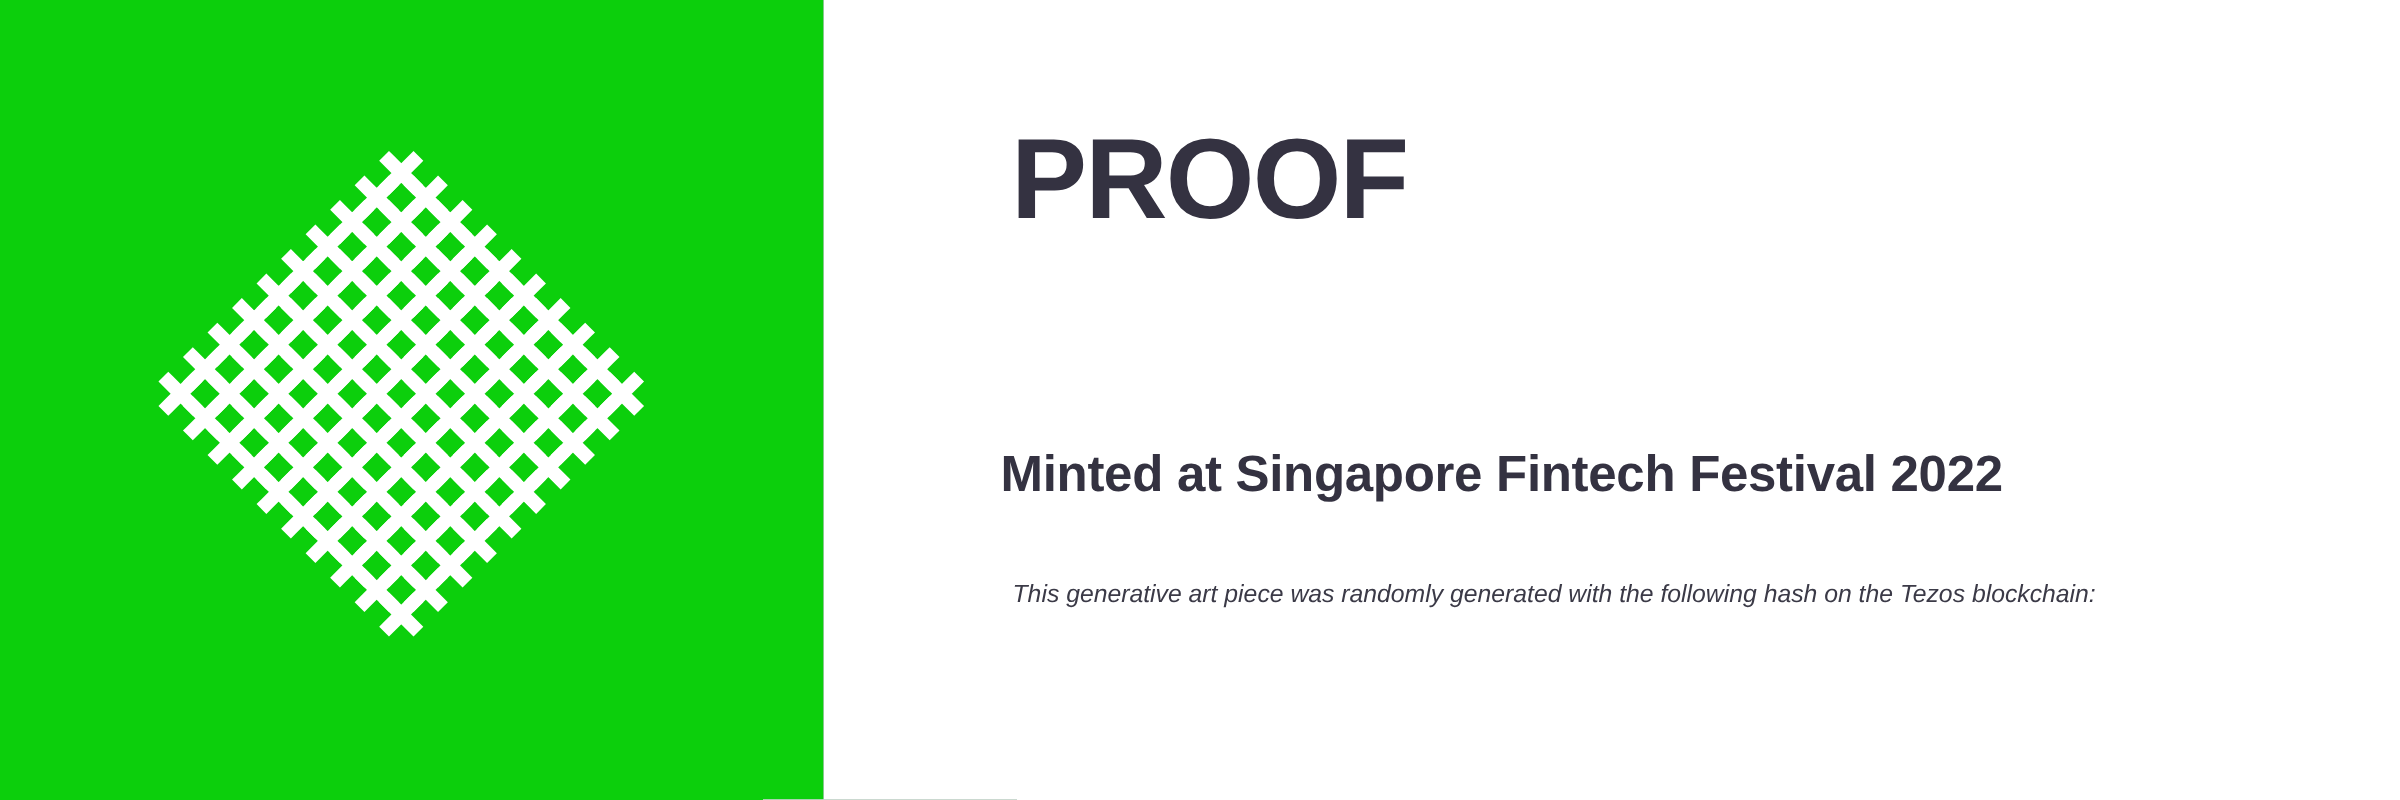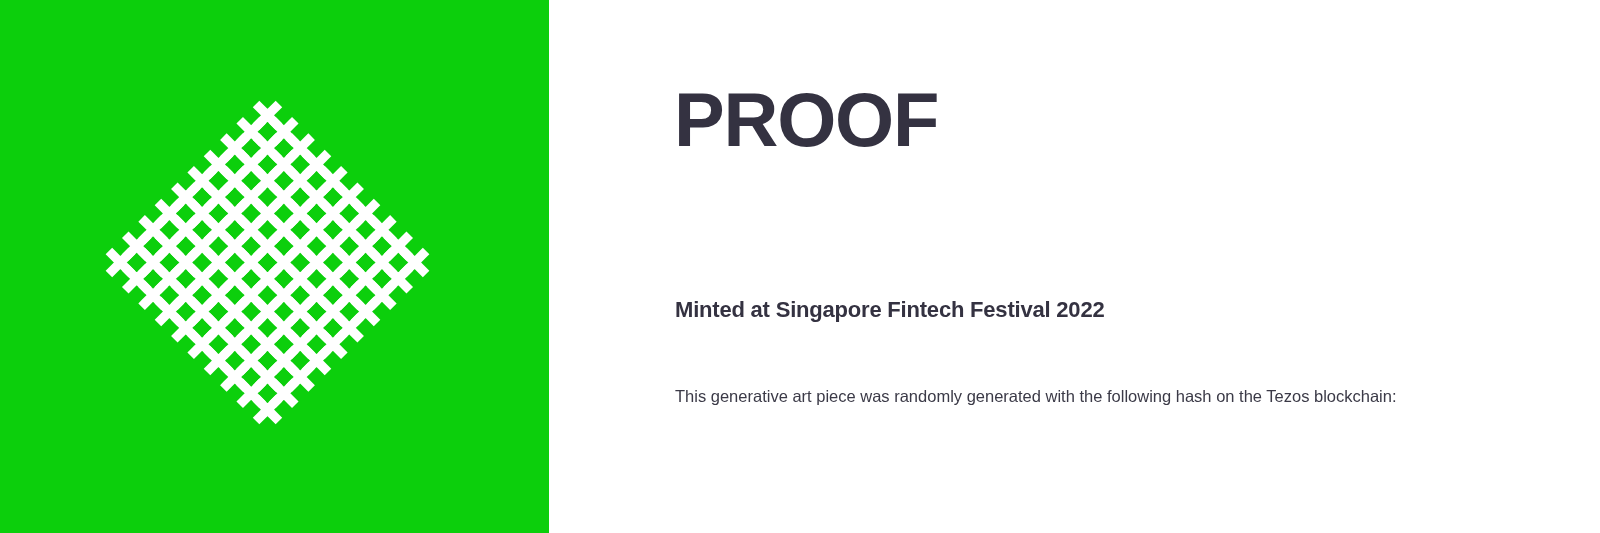--- a/index.html
+++ b/index.html
@@ -59,24 +59,24 @@
     line-height: 0.96;
     font-weight: 700;
     letter-spacing: -1.2px;
     color: #343241;
     white-space: nowrap;
     margin: 0;
   }
 
   .subtitle {
     position: absolute;
-    left: 126px;
+    left: 118px;
     top: 297px;
     font-family: "Liberation Sans", sans-serif;
-    font-size: 22px;
+    font-size: 34px;
     font-weight: 700;
     letter-spacing: -0.2px;
     color: #343241;
     white-space: nowrap;
     margin: 0;
   }
 
   .hash-block {
     position: absolute;
     left: 126px;
@@ -85,20 +85,21 @@
   }
   .hash-line {
     display: block;
     font-family: "Liberation Sans", sans-serif;
     font-size: 16.5px;
     line-height: 1.42;
     font-weight: 400;
     color: #3b3a47;
     white-space: nowrap;
     margin: 0;
+    font-style: italic;
   }
 </style>
 </head>
 <body>
 
 <div class="card">
 
   <div class="art-panel">
     <svg class="art-canvas" viewBox="0 0 460 460" aria-hidden="true">
       <g id="maze-lines" stroke="#ffffff" stroke-width="13" fill="none" stroke-linecap="square">

